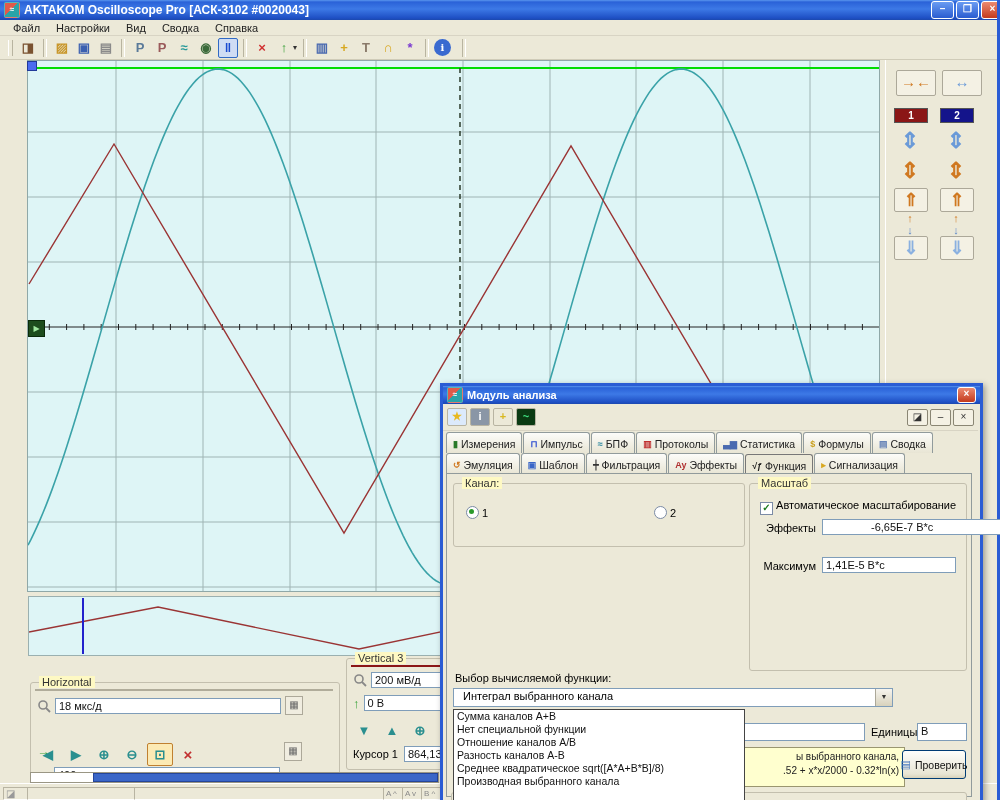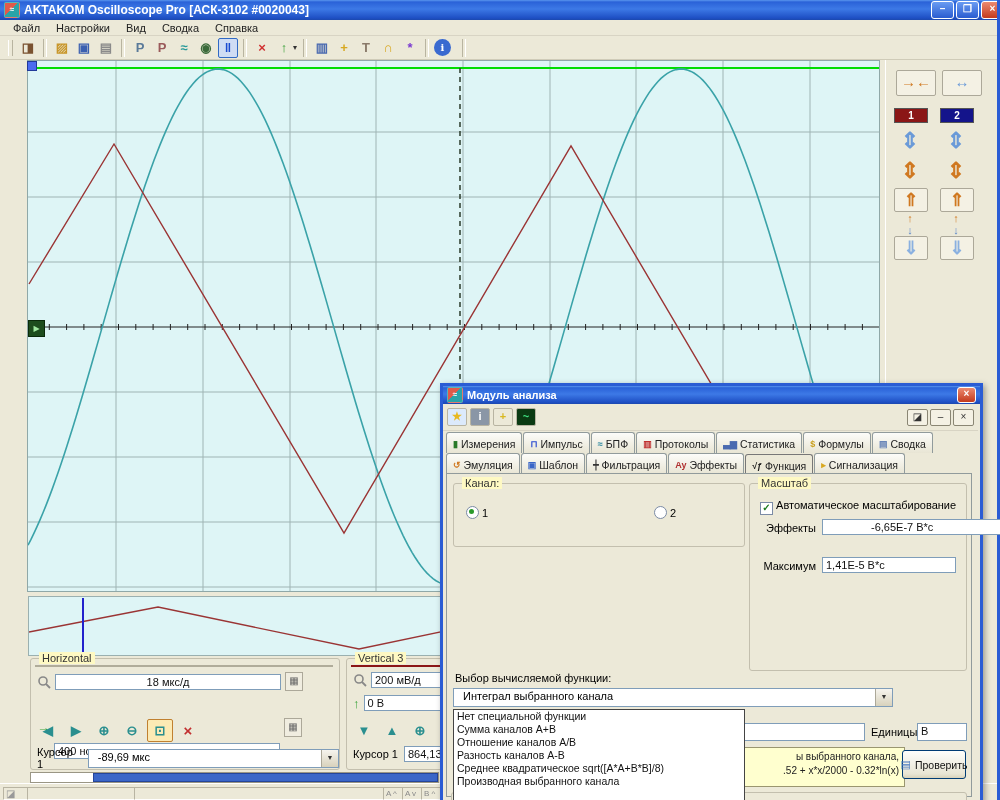--- a/index.html
+++ b/index.html
@@ -202,29 +202,29 @@
         <div class="ch-badge" style="left: 54px; top: 48px; background: rgb(20, 20, 139);">2</div>
         <div class="rp-arrow" style="left: 54px; top: 68px; width: 32px; font-size: 22px; color: rgb(106, 154, 216);">⇕</div>
         <div class="rp-arrow" style="left: 54px; top: 98px; width: 32px; font-size: 22px; color: rgb(208, 120, 32);">⇕</div>
         <div class="rp-arrow" style="left: 54px; top: 128px; width: 32px; font-size: 18px; color: rgb(208, 120, 32); border: 1px solid rgb(172, 168, 153); background: rgb(244, 241, 228); border-radius: 2px;">⇑</div>
         <div class="rp-arrow" style="left: 54px; top: 152px; width: 32px; font-size: 11px; color: rgb(208, 120, 32);">↑</div>
         <div class="rp-arrow" style="left: 54px; top: 164px; width: 32px; font-size: 11px; color: rgb(90, 134, 200);">↓</div>
         <div class="rp-arrow" style="left: 54px; top: 176px; width: 32px; font-size: 18px; color: rgb(138, 176, 224); border: 1px solid rgb(172, 168, 153); background: rgb(244, 241, 228); border-radius: 2px;">⇓</div>
       </div>
   </div>
 
-  <div class="abs groupbox" style="left:30px;top:658px;width:308px;height:110px;">
+  <div class="abs groupbox" style="left:30px;top:682px;width:308px;height:110px;">
     <div class="gcaption">Horizontal</div>
     <div style="position:absolute;left:4px;top:6px;width:298px;height:2px;background:#b0ac9a;"></div>
     <div style="position:absolute;left:6px;top:13px;display:flex;align-items:center;gap:4px;">
       <svg width="14" height="14">
           <circle cx="6" cy="6" r="4" fill="none" stroke="#888" stroke-width="1.6"></circle>
           <line x1="9" y1="9" x2="13" y2="13" stroke="#888" stroke-width="1.8"></line>
         </svg>
-      <div class="field" style="width:218px;text-align:center;">18 мкс/д</div>
+      <div class="field" style="width:218px;">18 мкс/д</div>
       <div class="keybtn">▦</div>
     </div>
     <div style="position:absolute;left:6px;top:36px;display:flex;align-items:center;gap:4px;">
       <span class="greenarrow">→</span>
       <div class="field" style="width:218px;margin-top:48px;">400 нс</div>
       <div class="keybtn">▦</div>
     </div>
     <div id="hnav" style="position:absolute;left:4px;top:60px;display:flex;gap:2px;">
         <span class="navbtn">◀</span>
         <span class="navbtn">▶</span>
@@ -382,22 +382,22 @@
         <span style="position:absolute;left:8px;top:76px;width:58px;text-align:right;">Максимум</span>
         <div class="field" style="position:absolute;left:72px;top:73px;width:126px;">1,41E-5 В*с</div>
       </div>
 
       <span style="position:absolute;left:8px;top:198px;">Выбор вычисляемой функции:</span>
       <div class="combo" style="position:absolute;left:6px;top:214px;width:438px;">
         <span class="cval">Интеграл выбранного канала</span>
         <span class="cbtn">▼</span>
       </div>
       <div id="func-list">
+          <div class="litem">Сумма каналов A+B</div>
           <div class="litem">Нет специальной функции</div>
-          <div class="litem">Сумма каналов A+B</div>
           <div class="litem">Отношение каналов A/B</div>
           <div class="litem">Разность каналов A-B</div>
           <div class="litem">Среднее квадратическое sqrt([A*A+B*B]/8)</div>
           <div class="litem">Производная выбранного канала</div>
         </div>
 
       <div class="field" style="position:absolute;left:120px;top:249px;width:290px;height:14px;z-index:5;"></div>
       <span style="position:absolute;left:424px;top:252px;z-index:5;">Единицы:</span>
       <div class="field" style="position:absolute;left:470px;top:249px;width:42px;height:14px;z-index:5;">В</div>
       <div id="hintbox" style="position:absolute;left:120px;top:273px;width:326px;height:34px;z-index:5;">

